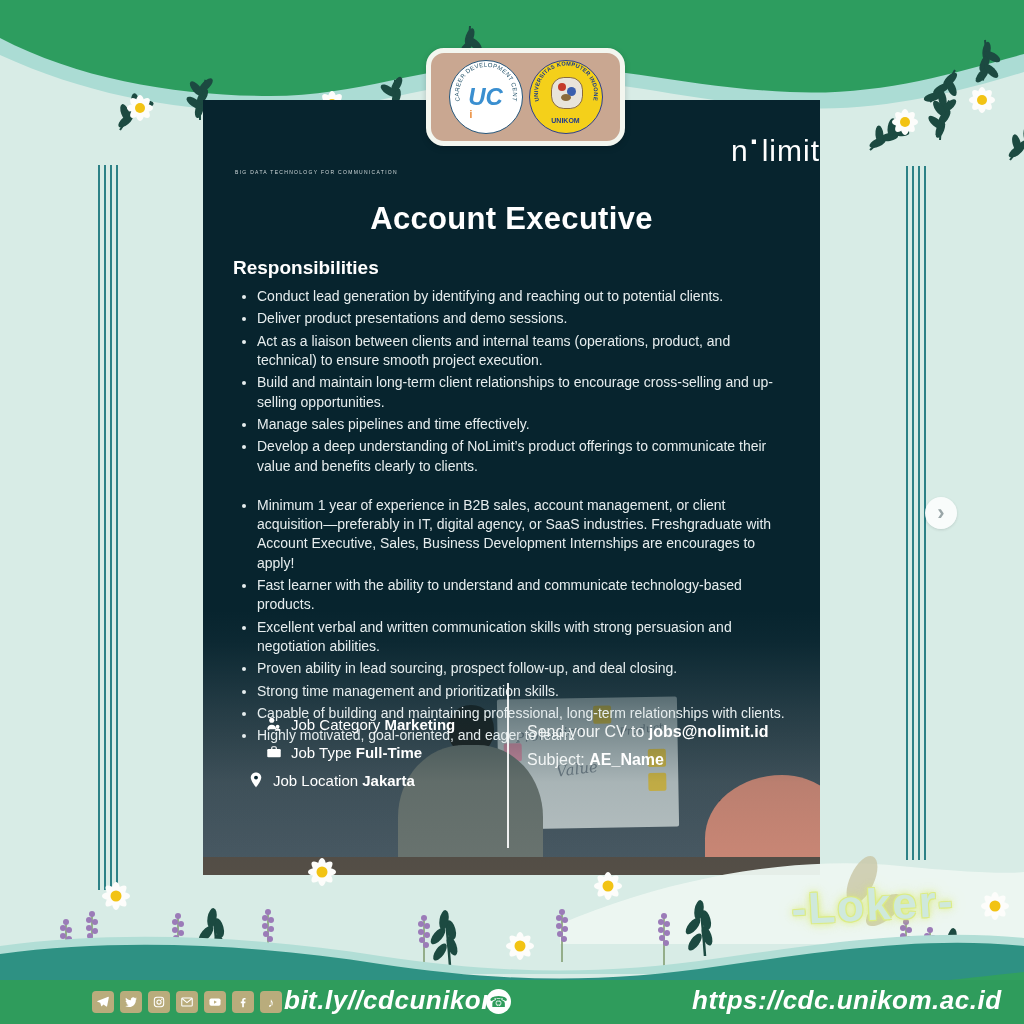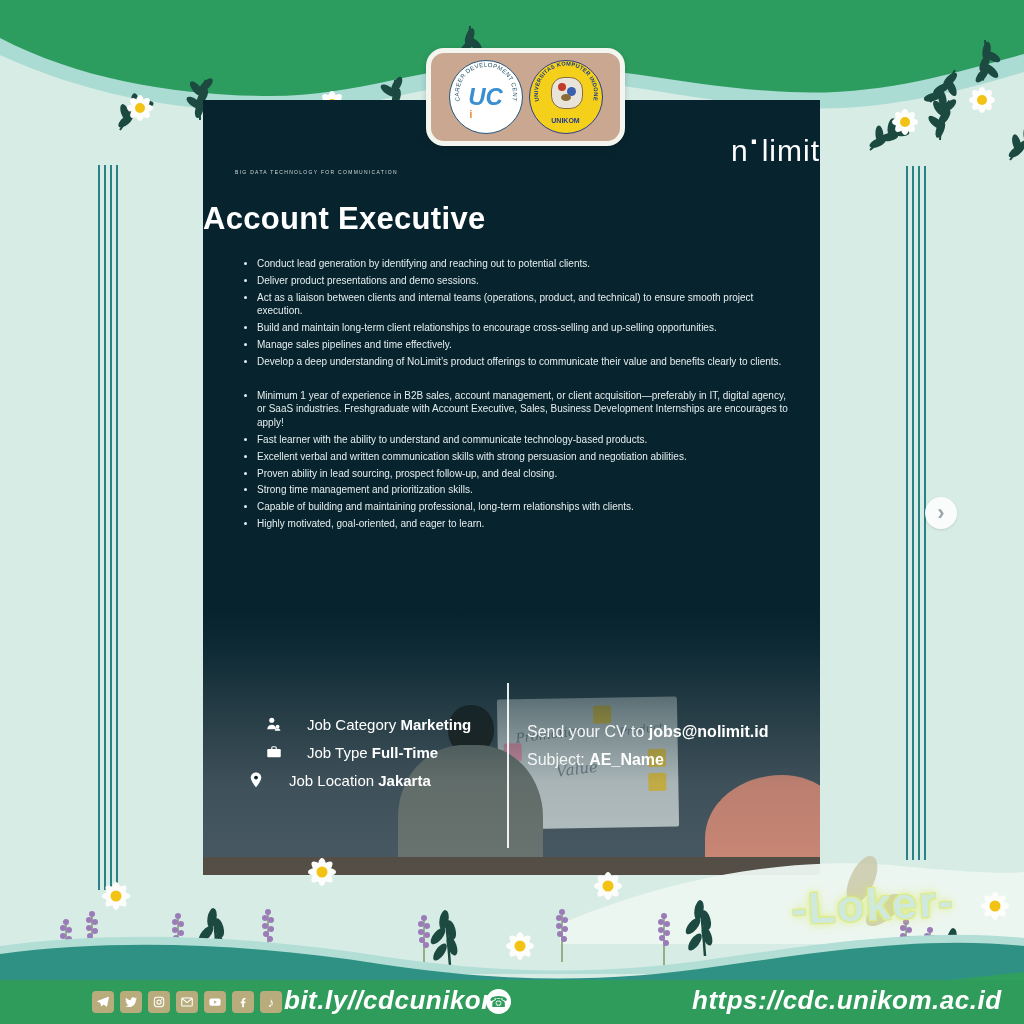--- a/index.html
+++ b/index.html
@@ -15,43 +15,43 @@
   #topdeco{left:0;top:0;pointer-events:none;z-index:1;}
   #botdeco{left:0;top:814px;pointer-events:none;z-index:4;}
 
   
   .card{left:203px;top:100px;width:617px;height:775px;background:#07242e;z-index:2;color:#e6edee;}
   .card-content{position:relative;z-index:3;}
   .brand{margin:36px 0 0 30px;color:#fff;}
   .brand-line{font-size:30px;font-weight:400;letter-spacing:1px;line-height:30px;text-align:right;}
   .brand-dot{display:inline-block;transform:translateY(-9px);font-weight:700;margin:0 1px;}
   .brand-tagline{font-size:5px;letter-spacing:1.3px;color:#cfd8da;margin:3px 0 0 2px;}
-  .job-title{text-align:left;margin-top:26px;font-size:31px;font-weight:700;color:#fff;letter-spacing:.3px;}
+  .job-title{text-align:center;margin-top:26px;font-size:31px;font-weight:700;color:#fff;letter-spacing:.3px;}
   .section{margin:20px 30px 0 30px;}
   .section h2{margin:0;font-size:19px;font-weight:700;color:#fff;}
   .section ul{margin:8px 0 0 0;padding-left:24px;}
-  .section li{font-size:10px;line-height:1.38;margin-bottom:3px;}
+  .section li{font-size:14px;line-height:1.38;margin-bottom:3px;}
 
   
   .photo{left:0;right:0;bottom:0;height:265px;overflow:hidden;z-index:1;}
   .ph-base{position:absolute;inset:0;background:linear-gradient(180deg,#39505a 0%,#46565e 45%,#51606a 100%);}
   .wbd{position:absolute;left:295px;top:88px;width:180px;height:130px;background:#ccd4d4;transform:rotate(-1deg);border-radius:2px;}
   .wb-word{position:absolute;font-family:"DejaVu Serif",serif;font-style:italic;color:#7d8890;transform:rotate(-6deg);}
   .note{position:absolute;width:18px;height:18px;border-radius:2px;}
   .man-head{position:absolute;left:245px;top:95px;width:46px;height:50px;border-radius:48%;background:#262622;}
   .man-body{position:absolute;left:195px;top:135px;width:145px;height:160px;border-radius:45% 45% 0 0;background:#757d77;}
   .laptop{position:absolute;left:500px;top:190px;width:210px;height:95px;background:#1d2327;clip-path:polygon(8% 0,88% 0,100% 100%,0 100%);}
   .arm{position:absolute;right:-25px;bottom:-15px;width:140px;height:115px;border-radius:55% 45% 0 0;background:#e2937e;}
   .table{position:absolute;left:0;bottom:0;width:100%;height:18px;background:#5d5349;}
   .ph-overlay{position:absolute;inset:0;
     background:linear-gradient(180deg,#07242e 0%,rgba(7,36,46,.9) 12%,rgba(7,36,46,.5) 38%,rgba(7,36,46,.18) 65%,rgba(7,36,46,.1) 100%);}
 
   
   .jobinfo{left:0;right:0;bottom:0;height:160px;z-index:4;}
-  .ji-row{position:absolute;display:flex;align-items:center;gap:24px;font-size:15px;color:#fff;}
+  .ji-row{position:absolute;display:flex;align-items:center;gap:8px;font-size:15px;color:#fff;}
   .ji-row svg{width:18px;height:18px;fill:#fff;}
   .divider{position:absolute;left:304px;top:-32px;width:2px;height:165px;background:rgba(255,255,255,.9);}
   .cv{position:absolute;left:324px;font-size:16px;color:#f2f5f5;}
   b{font-weight:700;color:#fff;}
 
   
   .badge{left:426px;top:48px;width:189px;height:88px;background:#c9a791;border:5px solid #f3f6ef;
          border-radius:18px;z-index:5;box-shadow:0 2px 6px rgba(0,0,0,.18);display:flex;align-items:center;justify-content:center;gap:6px;}
   .logo-circle{width:72px;height:72px;border-radius:50%;position:relative;}
   .uc{background:#fff;border:1.5px solid #26577b;}
@@ -167,20 +167,21 @@
     <div class="brand">
       <div class="brand-line">
         <span>n</span><span class="brand-dot">·</span><span>limit</span>
       </div>
       <div class="brand-tagline">BIG DATA TECHNOLOGY FOR COMMUNICATION</div>
     </div>
 
     <div class="job-title">Account Executive</div>
 
     <div class="section">
+      <h2>Responsibilities</h2>
       <ul>
         <li>Conduct lead generation by identifying and reaching out to potential clients.</li>
         <li>Deliver product presentations and demo sessions.</li>
         <li>Act as a liaison between clients and internal teams (operations, product, and technical) to ensure smooth project execution.</li>
         <li>Build and maintain long-term client relationships to encourage cross-selling and up-selling opportunities.</li>
         <li>Manage sales pipelines and time effectively.</li>
         <li>Develop a deep understanding of NoLimit’s product offerings to communicate their value and benefits clearly to clients.</li>
       </ul>
     </div>
 

